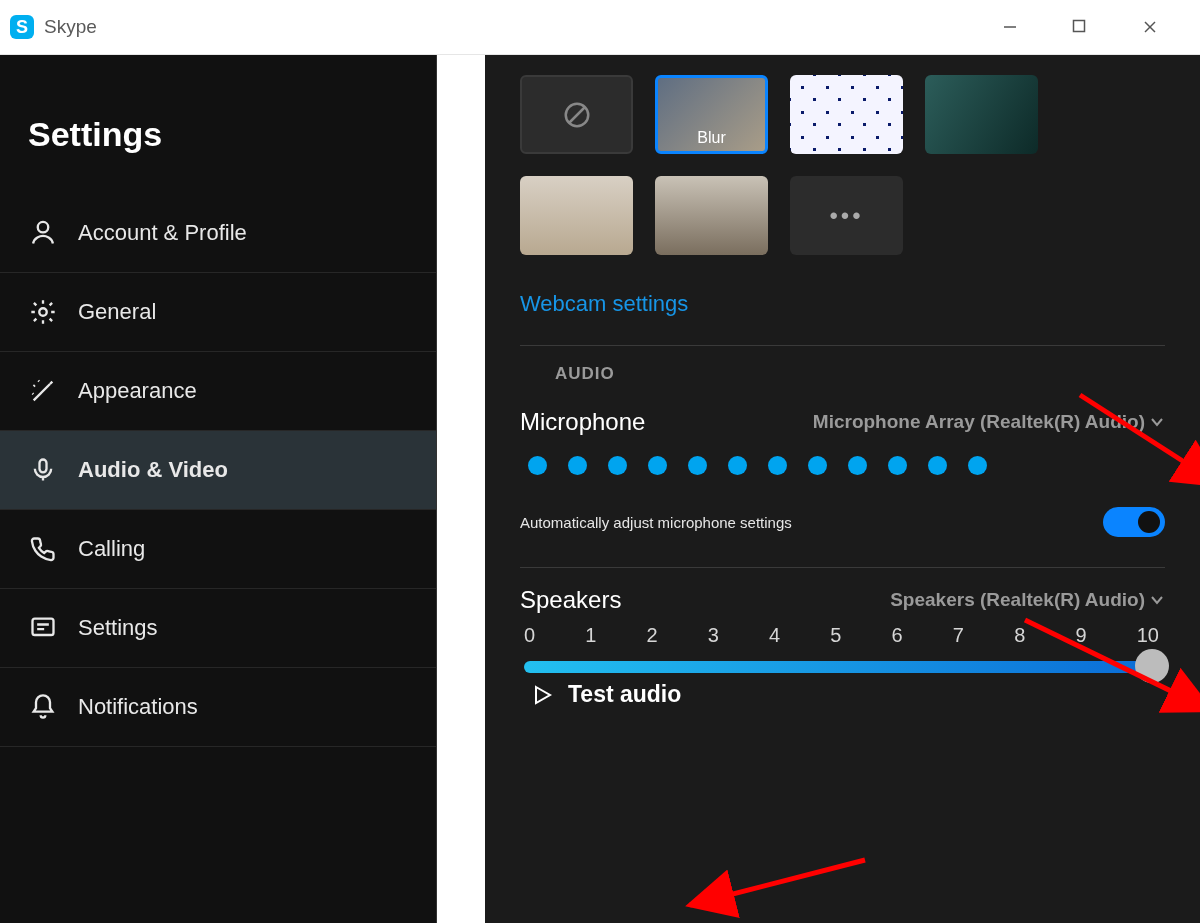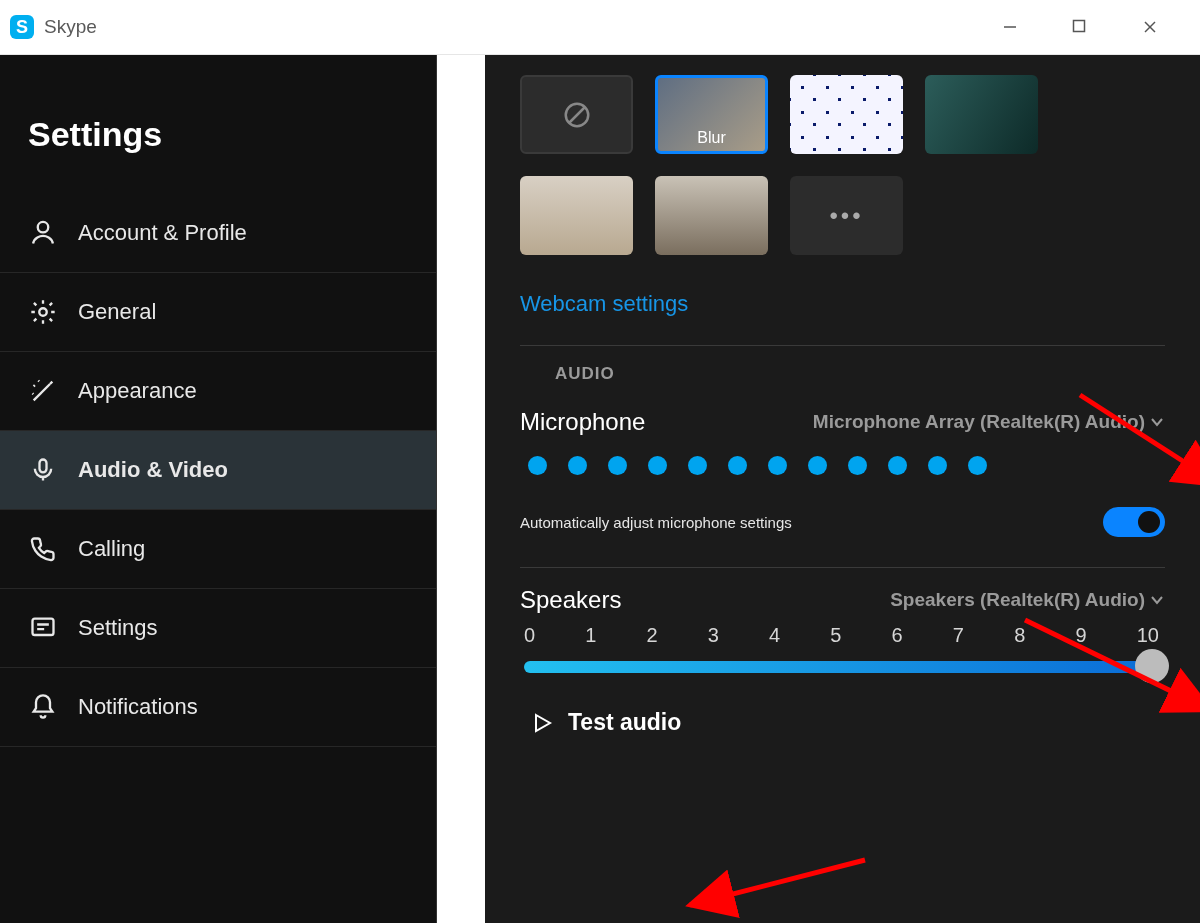--- a/index.html
+++ b/index.html
@@ -38,21 +38,21 @@
   .ldot { width:19px; height:19px; border-radius:50%; background:#00a4ef;}
   .autoadj { display:flex; align-items:center; justify-content:space-between; margin-bottom:30px;}
   .autoadj .txt { color:#e6e6e6; font-size:15px;}
   .toggle { width:62px; height:30px; border-radius:15px; background:#0a84ff; position:relative; cursor:pointer;}
   .toggle .knob { width:22px; height:22px; border-radius:50%; background:#111; position:absolute; right:5px; top:4px;}
   .slider-wrap { margin-top:10px;}
   .ticks { display:flex; justify-content:space-between; color:#d6d6d6; font-size:20px; padding:0 6px 6px 4px;}
   .slider { position:relative; height:28px; margin:0 4px;}
   .track { position:absolute; top:8px; left:0; right:0; height:12px; border-radius:6px; background:linear-gradient(90deg,#23c0f0 0%, #0a6bd6 100%);}
   .thumb { position:absolute; right:-8px; top:-4px; width:34px; height:34px; border-radius:50%; background:#bcbcbc;}
-  .testaudio { display:flex; align-items:center; gap:14px; margin-top:28px; margin-left:10px; cursor:pointer;}
+  .testaudio { display:flex; align-items:center; gap:14px; margin-left:10px; cursor:pointer;}
   .testaudio .lbl { color:#fff; font-size:23px; font-weight:700;}
   
   .arrow { position:absolute; pointer-events:none; }
   svg { display:block; }
 </style>
 </head>
 <body>
 
 <div class="titlebar">
   <div class="logo">S</div>

